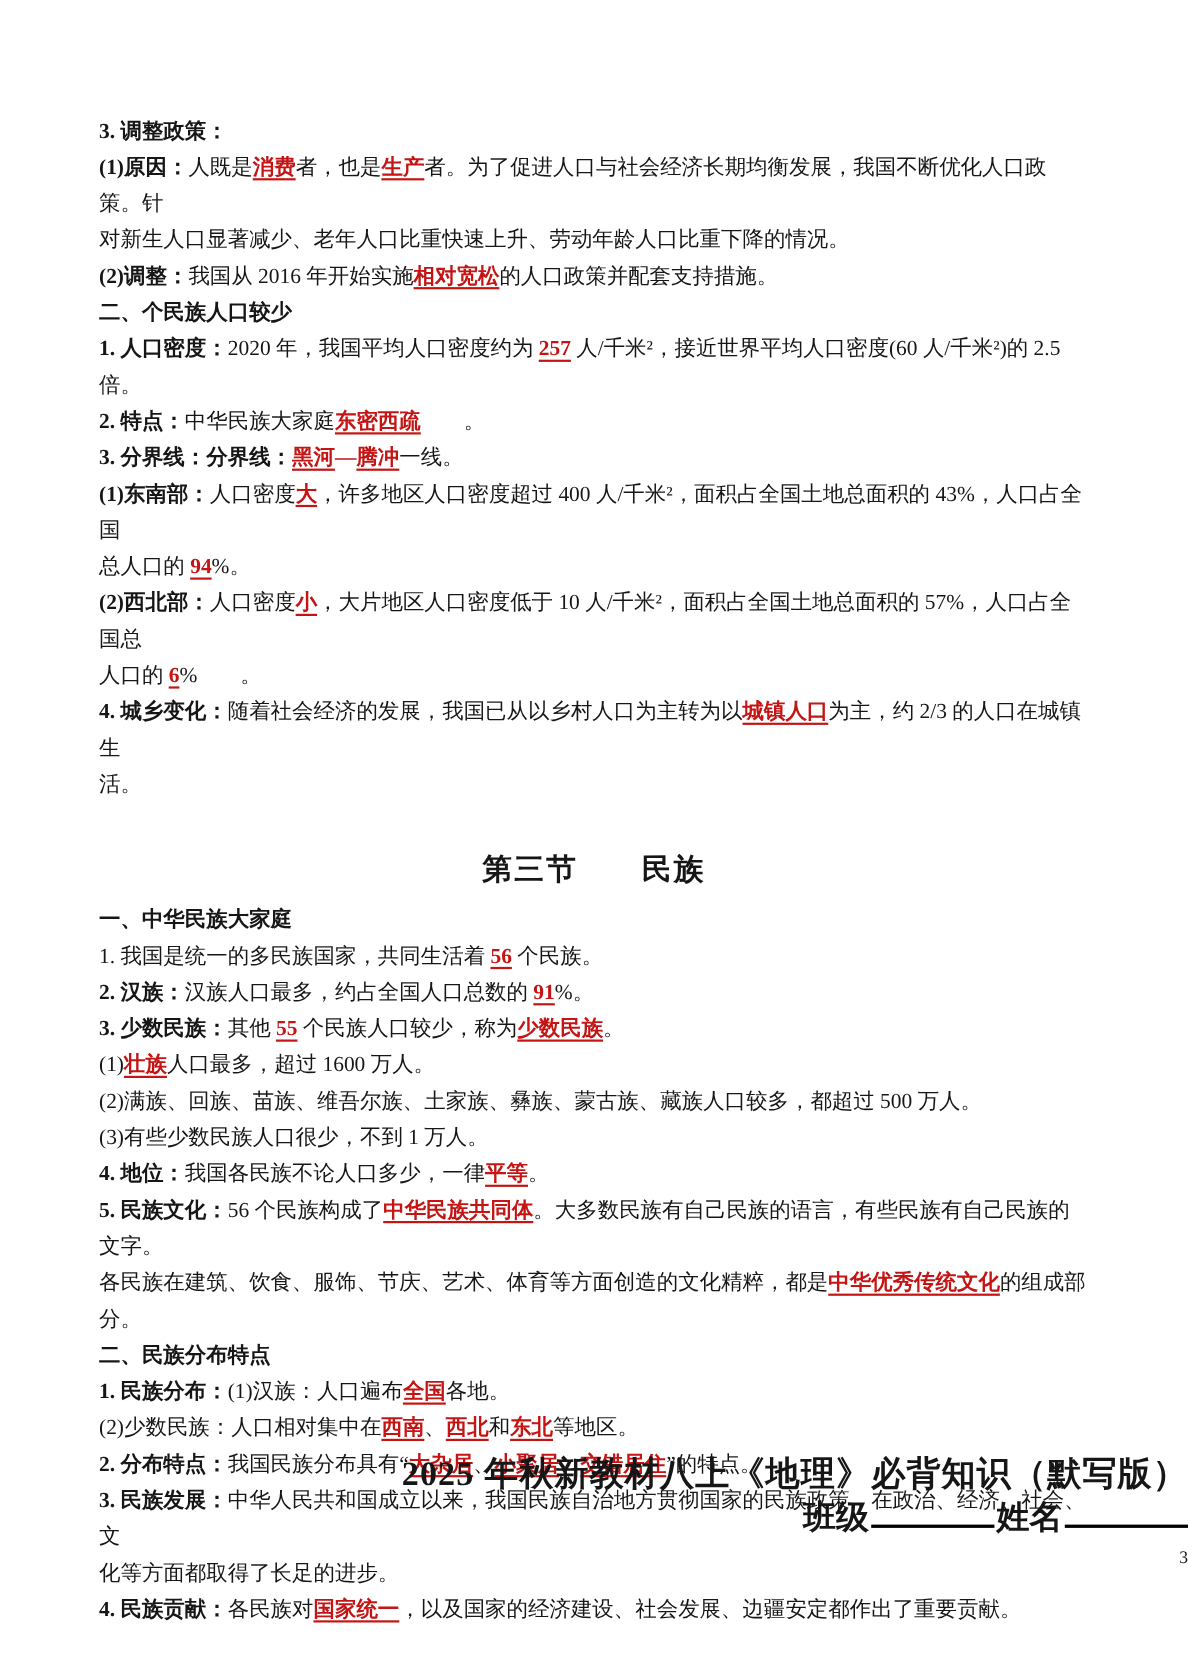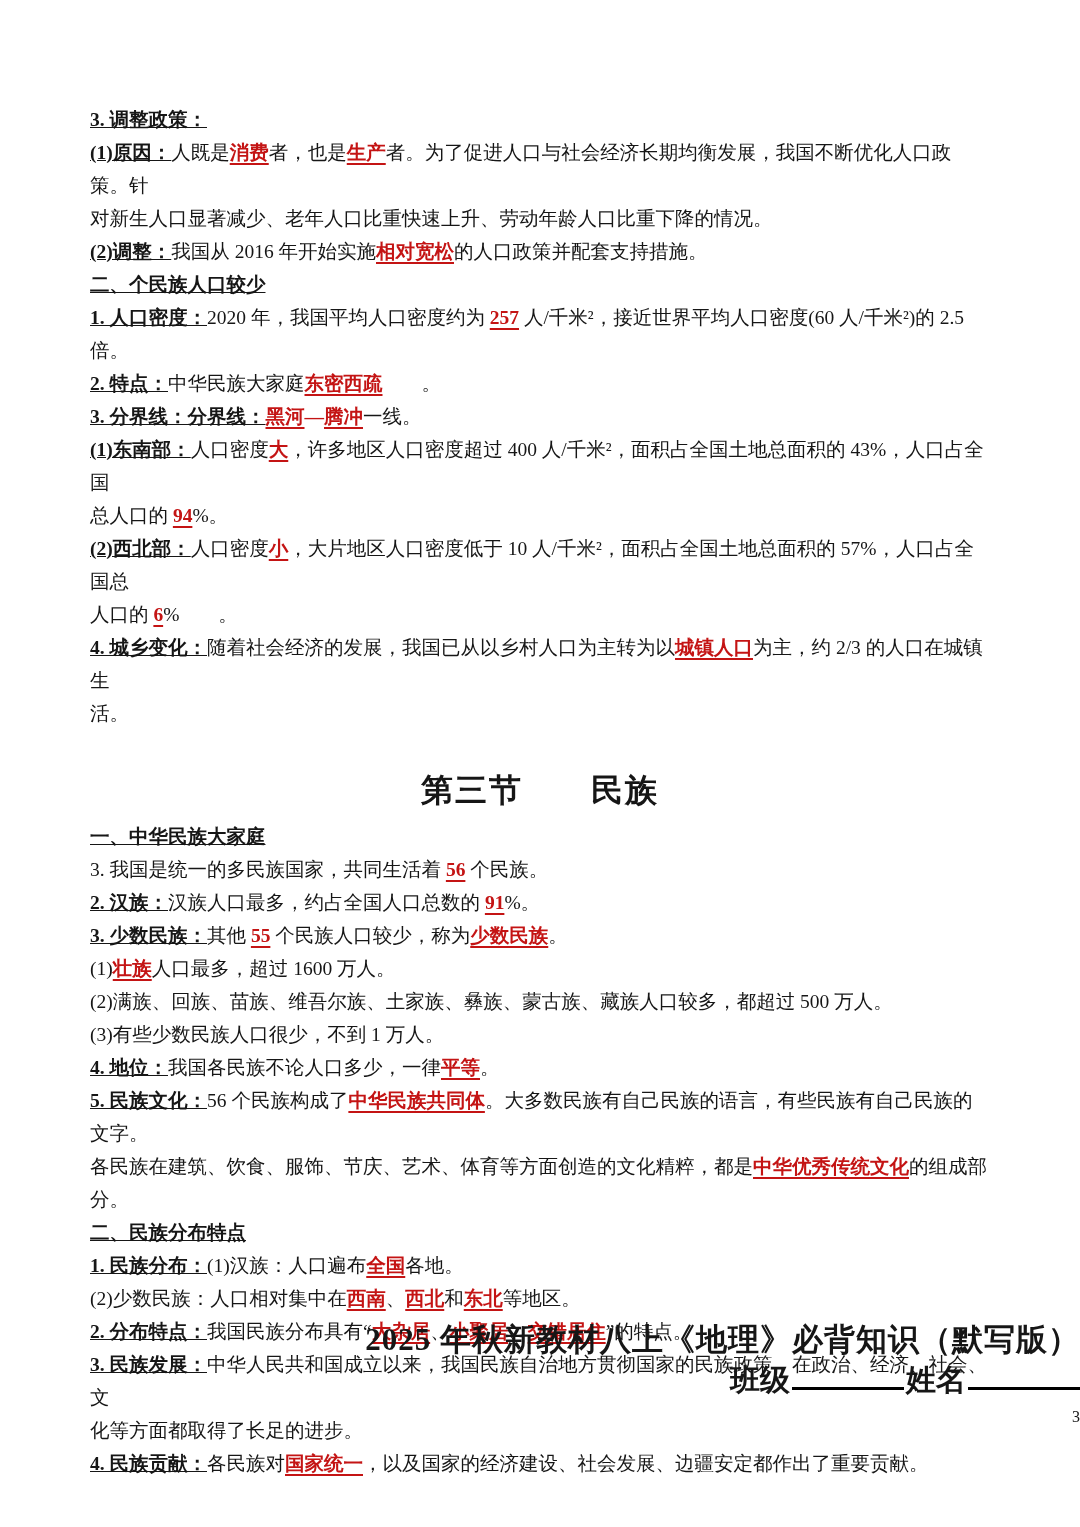--- a/index.html
+++ b/index.html
@@ -17,36 +17,36 @@
     font-family:"Liberation Serif","DejaVu Serif",serif;
     color:var(--text-color);
     overflow:hidden;
   }
   .text-line{
     font-size:19.5px;
     line-height:33px;
     white-space:pre-wrap;
   }
   .seg-plain{font-weight:normal;}
-  .seg-bold{font-weight:bold;text-decoration:underline;}
+  .seg-bold{font-weight:bold;}
   .seg-red{
     color:var(--answer-red);
     font-weight:bold;
     text-decoration:underline;
     text-decoration-color:var(--answer-red);
     text-decoration-thickness:2px;
     text-underline-offset:4px;
   }
   .seg-red-plain{
     color:var(--answer-red);
     font-weight:bold;
   }
   .spacer{height:26px;}
   .section-heading{
-    font-size:32px;
+    font-size:27px;
     font-weight:bold;
     text-align:center;
     line-height:44px;
     margin:12px 0 8px 0;
     letter-spacing:2px;
   }
   .footer{
     position:absolute;
     left:0;right:0;
     top:1320px;
@@ -92,21 +92,21 @@
       <div class="text-line"><span class="seg-bold">3. 分界线：分界线：</span><span class="seg-red">黑河</span><span class="seg-red-plain">—</span><span class="seg-red">腾冲</span><span class="seg-plain">一线。</span></div>
       <div class="text-line"><span class="seg-bold">(1)东南部：</span><span class="seg-plain">人口密度</span><span class="seg-red">大</span><span class="seg-plain">，许多地区人口密度超过 400 人/千米²，面积占全国土地总面积的 43%，人口占全国</span></div>
       <div class="text-line"><span class="seg-plain">总人口的 </span><span class="seg-red">94</span><span class="seg-plain">%。</span></div>
       <div class="text-line"><span class="seg-bold">(2)西北部：</span><span class="seg-plain">人口密度</span><span class="seg-red">小</span><span class="seg-plain">，大片地区人口密度低于 10 人/千米²，面积占全国土地总面积的 57%，人口占全国总</span></div>
       <div class="text-line"><span class="seg-plain">人口的 </span><span class="seg-red">6</span><span class="seg-plain">%　　。</span></div>
       <div class="text-line"><span class="seg-bold">4. 城乡变化：</span><span class="seg-plain">随着社会经济的发展，我国已从以乡村人口为主转为以</span><span class="seg-red">城镇人口</span><span class="seg-plain">为主，约 2/3 的人口在城镇生</span></div>
       <div class="text-line"><span class="seg-plain">活。</span></div>
       <div class="spacer"></div>
       <div class="section-heading">第三节　　民族</div>
       <div class="text-line"><span class="seg-bold">一、中华民族大家庭</span></div>
-      <div class="text-line"><span class="seg-plain">3. 我国是统一的多民族国家，共同生活着 </span><span class="seg-red">56</span><span class="seg-plain"> 个民族。</span></div>
+      <div class="text-line"><span class="seg-plain">1. 我国是统一的多民族国家，共同生活着 </span><span class="seg-red">56</span><span class="seg-plain"> 个民族。</span></div>
       <div class="text-line"><span class="seg-bold">2. 汉族：</span><span class="seg-plain">汉族人口最多，约占全国人口总数的 </span><span class="seg-red">91</span><span class="seg-plain">%。</span></div>
       <div class="text-line"><span class="seg-bold">3. 少数民族：</span><span class="seg-plain">其他 </span><span class="seg-red">55</span><span class="seg-plain"> 个民族人口较少，称为</span><span class="seg-red">少数民族</span><span class="seg-plain">。</span></div>
       <div class="text-line"><span class="seg-plain">(1)</span><span class="seg-red">壮族</span><span class="seg-plain">人口最多，超过 1600 万人。</span></div>
       <div class="text-line"><span class="seg-plain">(2)满族、回族、苗族、维吾尔族、土家族、彝族、蒙古族、藏族人口较多，都超过 500 万人。</span></div>
       <div class="text-line"><span class="seg-plain">(3)有些少数民族人口很少，不到 1 万人。</span></div>
       <div class="text-line"><span class="seg-bold">4. 地位：</span><span class="seg-plain">我国各民族不论人口多少，一律</span><span class="seg-red">平等</span><span class="seg-plain">。</span></div>
       <div class="text-line"><span class="seg-bold">5. 民族文化：</span><span class="seg-plain">56 个民族构成了</span><span class="seg-red">中华民族共同体</span><span class="seg-plain">。大多数民族有自己民族的语言，有些民族有自己民族的文字。</span></div>
       <div class="text-line"><span class="seg-plain">各民族在建筑、饮食、服饰、节庆、艺术、体育等方面创造的文化精粹，都是</span><span class="seg-red">中华优秀传统文化</span><span class="seg-plain">的组成部分。</span></div>
       <div class="text-line"><span class="seg-bold">二、民族分布特点</span></div>
       <div class="text-line"><span class="seg-bold">1. 民族分布：</span><span class="seg-plain">(1)汉族：人口遍布</span><span class="seg-red">全国</span><span class="seg-plain">各地。</span></div>

